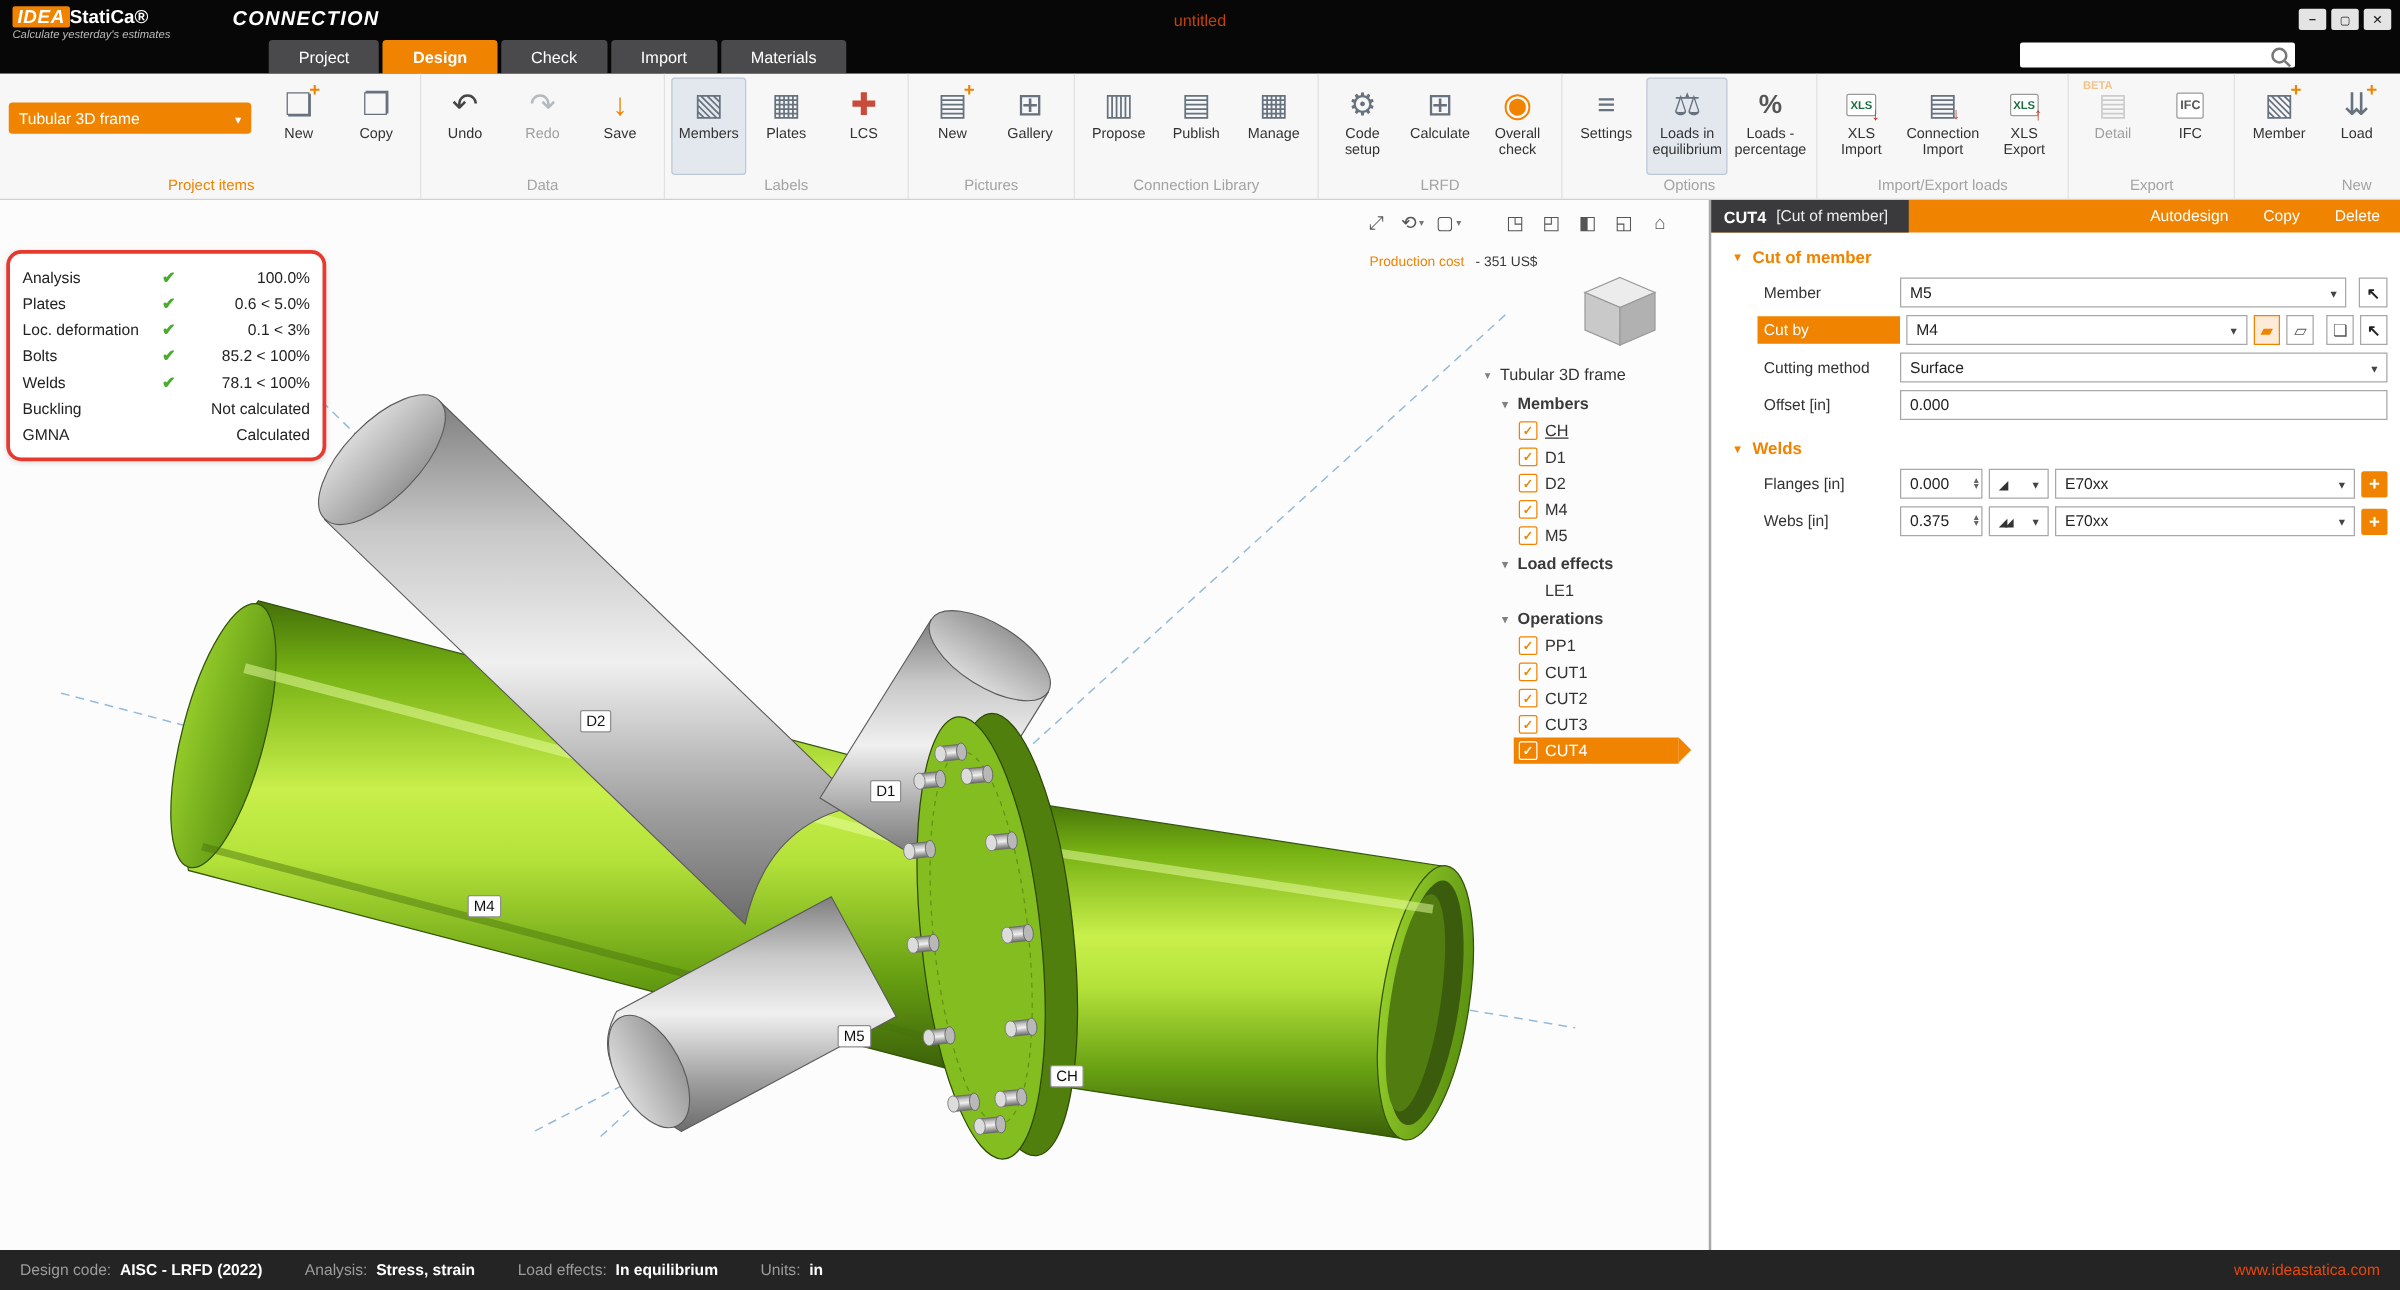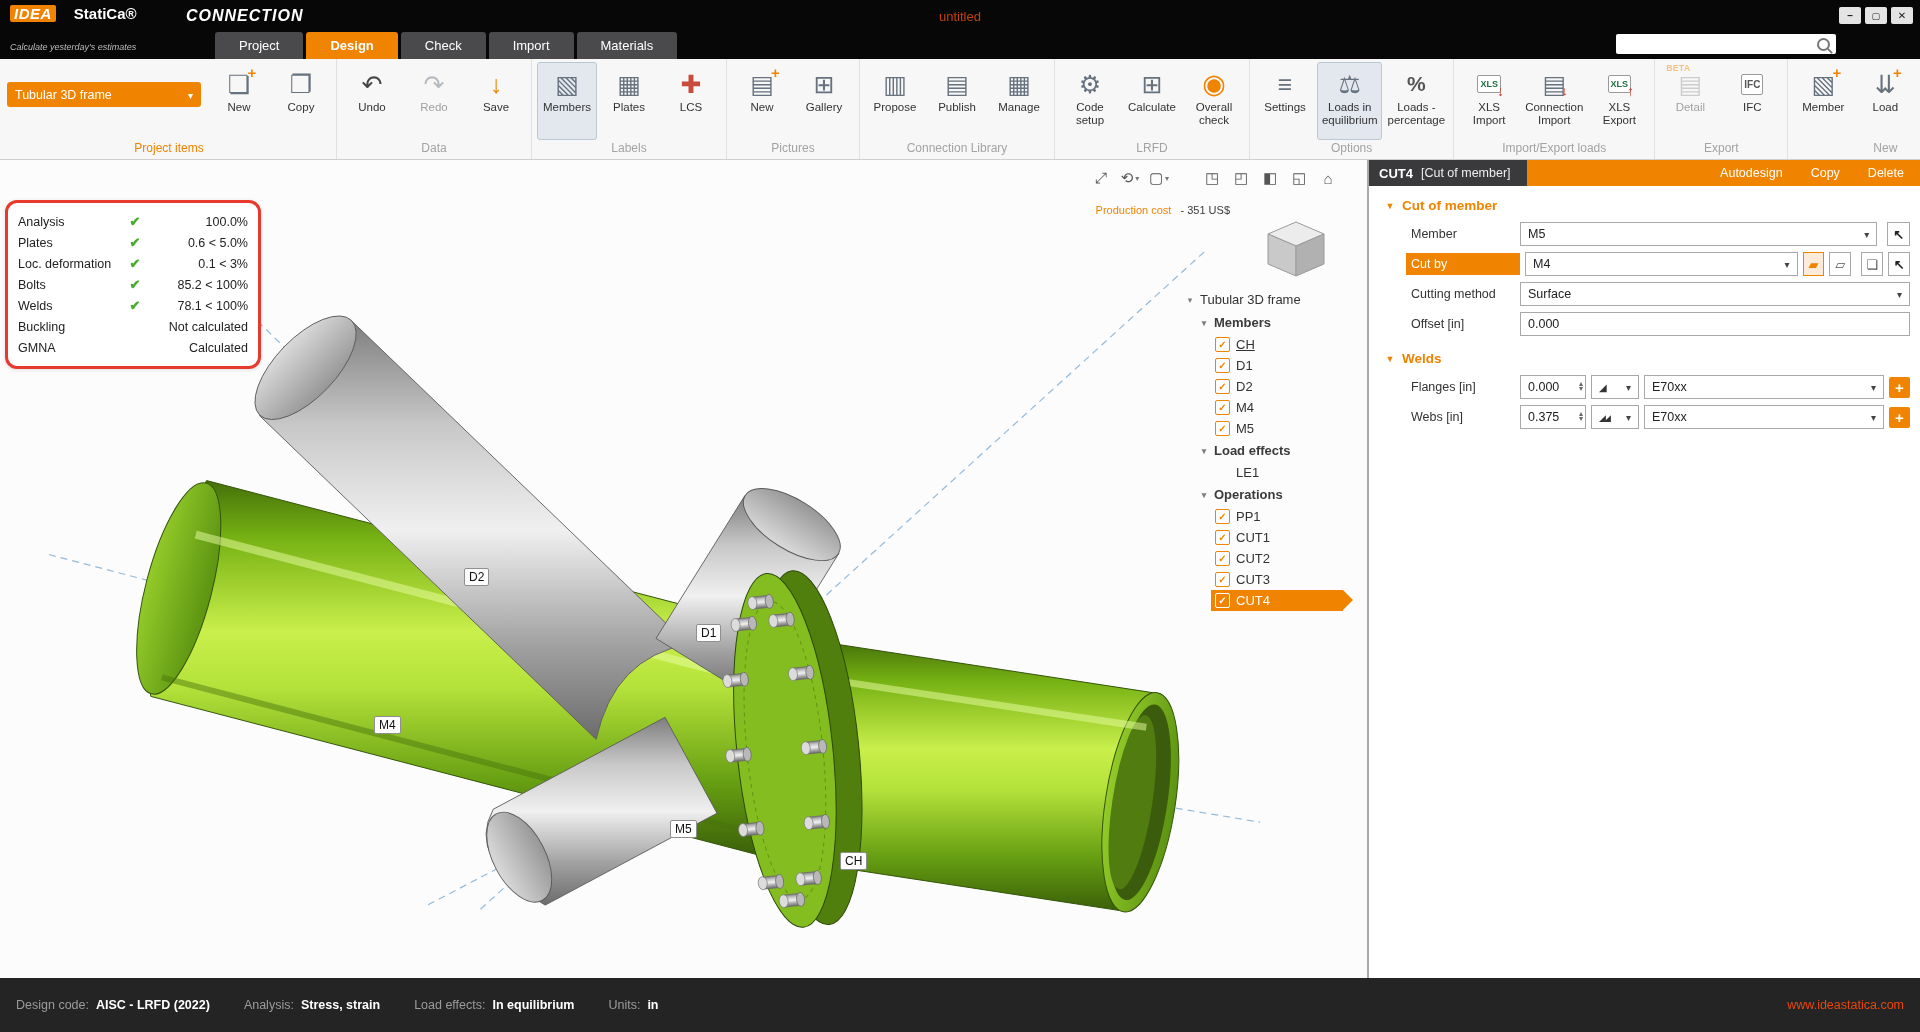--- a/index.html
+++ b/index.html
@@ -4,22 +4,22 @@
 <style>
   html,body{margin:0;padding:0}
   body{width:1920px;height:1032px;position:relative;overflow:hidden;background:#fff;
        font-family:"Liberation Sans",sans-serif;font-size:13px;color:#222}
 
   
   .topbar{position:absolute;top:0;left:0;right:0;height:59px;background:#070707;color:#fff}
   .logo{position:absolute;left:10px;top:5px}
   .logo-line{display:flex;align-items:center}
   .logo-idea{background:#f08300;color:#fff;font-weight:bold;font-style:italic;padding:0 4px;border-radius:2px;font-size:15px;letter-spacing:.5px}
-  .logo-statica{font-weight:bold;font-size:15px;margin-left:18px}
-  .tagline{font-size:9px;font-style:italic;color:#bdbdbd;margin-top:20px}
+  .logo-statica{font-weight:bold;font-size:15px;margin-left:0}
+  .tagline{font-size:9px;font-style:italic;color:#bdbdbd;margin-top:0}
   .appname{position:absolute;left:186px;top:7px;font-size:16px;font-weight:bold;font-style:italic;letter-spacing:1px}
   .doctitle{position:absolute;left:50%;transform:translateX(-50%);top:9px;font-size:13px;color:#c2410c}
   .winbtns{position:absolute;right:7px;top:7px;display:flex;gap:4px}
   .winbtn{width:22px;height:17px;background:#e4e4e4;color:#1a1a1a;border-radius:2px;display:flex;align-items:center;justify-content:center;font-size:10px;cursor:pointer}
   .winbtn[data-name="minimize-button"]::after{content:"–";font-weight:bold}
   .winbtn[data-name="maximize-button"]::after{content:"▢";font-size:9px}
   .winbtn[data-name="close-button"]::after{content:"✕"}
   .tabs{position:absolute;bottom:0;left:215px;display:flex;gap:3px}
   .tab{height:27px;padding:0 24px;background:#4a4a4c;color:#fff;display:flex;align-items:center;font-size:13px;border-radius:3px 3px 0 0;cursor:pointer}
   .tab.active{background:#f08300;font-weight:bold}
@@ -160,21 +160,21 @@
   .steppers::before{content:"▴";font-size:8px}
   .steppers::after{content:"▾";font-size:8px}
   .weldsel{width:48px}
   .pico-btn{width:24px;height:24px;border:1px solid #a8a8a8;background:#fff;display:flex;align-items:center;justify-content:center;cursor:pointer;box-sizing:border-box;font-size:13px}
   .pico-btn.orange{border-color:#f08300;background:#fcebd8}
   .plus-btn{width:21px;height:21px;background:#f08300;color:#fff;border-radius:2px;display:flex;align-items:center;justify-content:center;font-weight:bold;cursor:pointer}
   .plus-btn::after{content:"+";font-size:15px}
   .spacer{flex:1}
 
   
-  .statusbar{position:absolute;bottom:0;left:0;right:0;height:28px;background:#242424;display:flex;align-items:center;padding:13px 16px;font-size:12.5px}
+  .statusbar{position:absolute;bottom:0;left:0;right:0;height:28px;background:#242424;display:flex;align-items:center;padding:2px 16px;font-size:12.5px}
   .sgroup{display:flex;gap:7px;margin-right:34px;align-items:center}
   .sl{color:#9b9b9b}
   .sv{color:#fff;font-weight:bold}
   .site{margin-left:auto;color:#e8470b}
 </style>
 </head>
 <body>
 
 <div class="topbar" data-name="title-bar">
   <div class="logo" data-name="app-logo">

